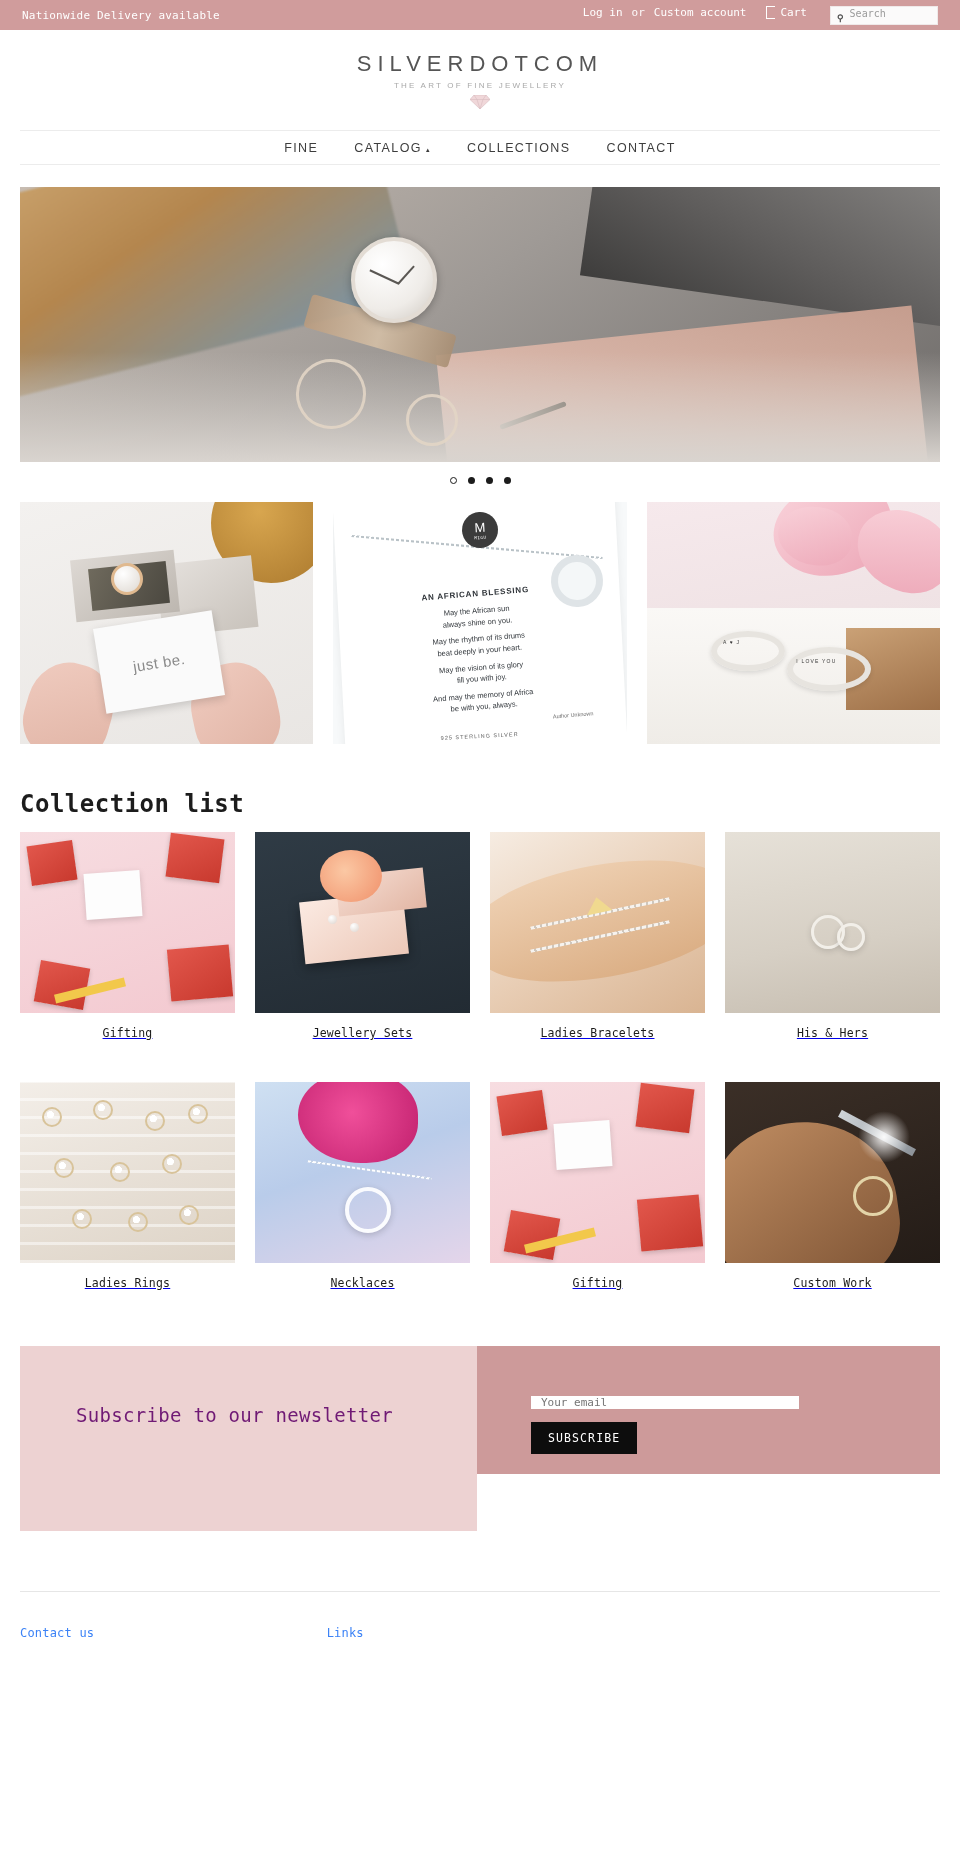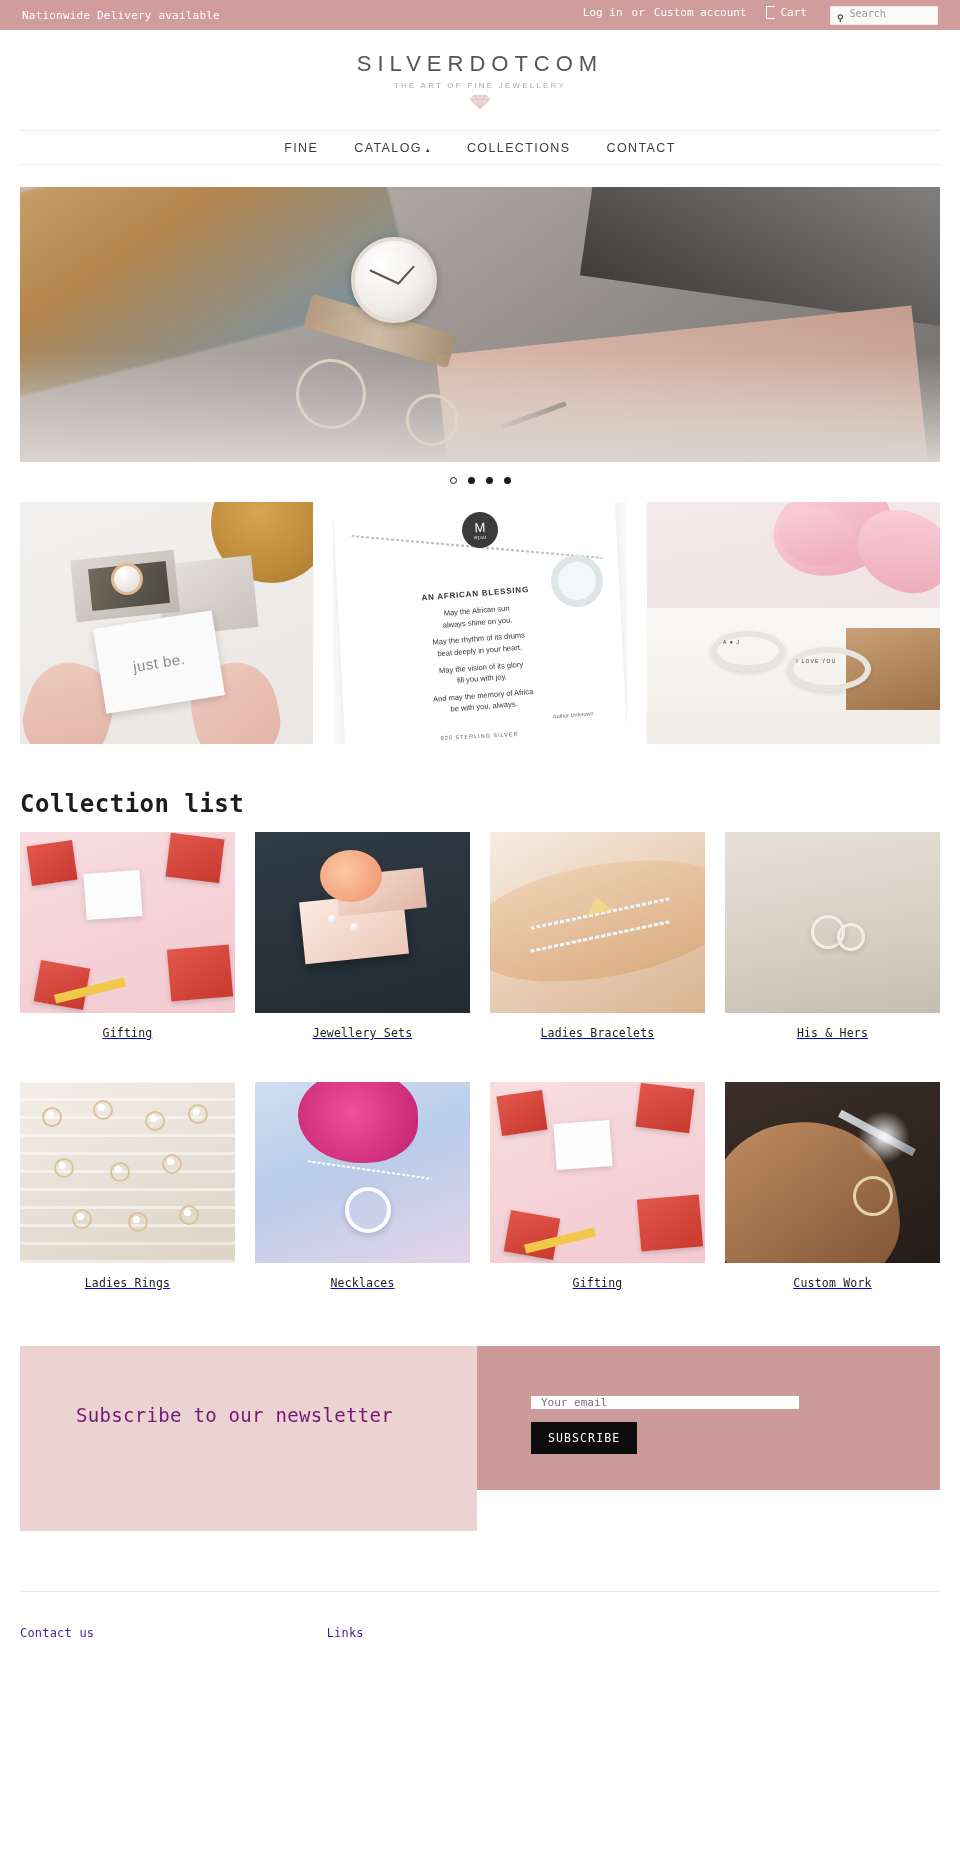--- a/index.html
+++ b/index.html
@@ -521,21 +521,21 @@
     color: #1c1c1c;
     max-width: 300px;
   }
   .news-right {
     background: #cd9a9a;
     padding: 50px 54px;
     display: flex;
     flex-direction: column;
     align-items: flex-start;
     justify-content: flex-start;
-    height: 144px;
+    height: 128px;
   }
   .news-input {
     width: 268px; height: 25px;
     background: #ffffff;
     border: none;
     font-family: "DejaVu Sans Mono", "Liberation Mono", monospace;
     font-size: 11px;
     color: #8d8d8d;
     padding: 0 10px;
     outline: none;
@@ -553,21 +553,21 @@
   }
 
   
   .footer {
     margin: 60px 20px 0;
     border-top: 1px solid #e6e6e6;
     padding-top: 34px;
     display: grid;
     grid-template-columns: repeat(3, 1fr);
   }
-  .f-head { font-size: 12px; color: #4c1d95; margin-bottom: 15px; letter-spacing: .2px; }
+  .f-head { font-size: 12px; color: #3b82f6; margin-bottom: 15px; letter-spacing: .2px; }
   .f-line { font-size: 11px; color: #4a4a4a; line-height: 1.9; }
   .f-social { color: #d09c9c; font-size: 12px; }
 </style>
 </head>
 <body>
 
 <div class="announce">
   <span class="announce-text">Nationwide Delivery available</span>
   <div class="announce-right">
     <a href="#">Log in</a>

